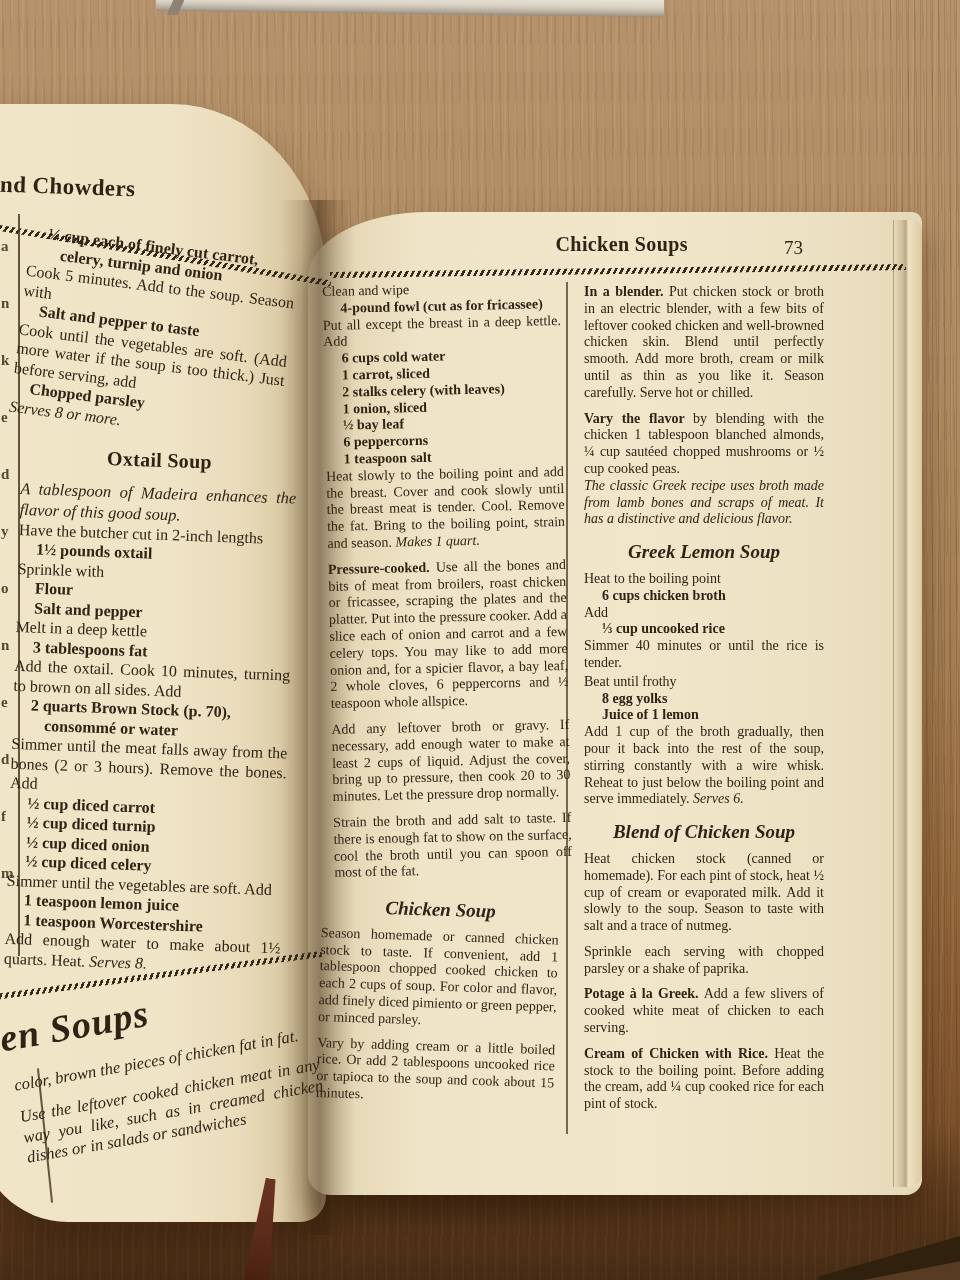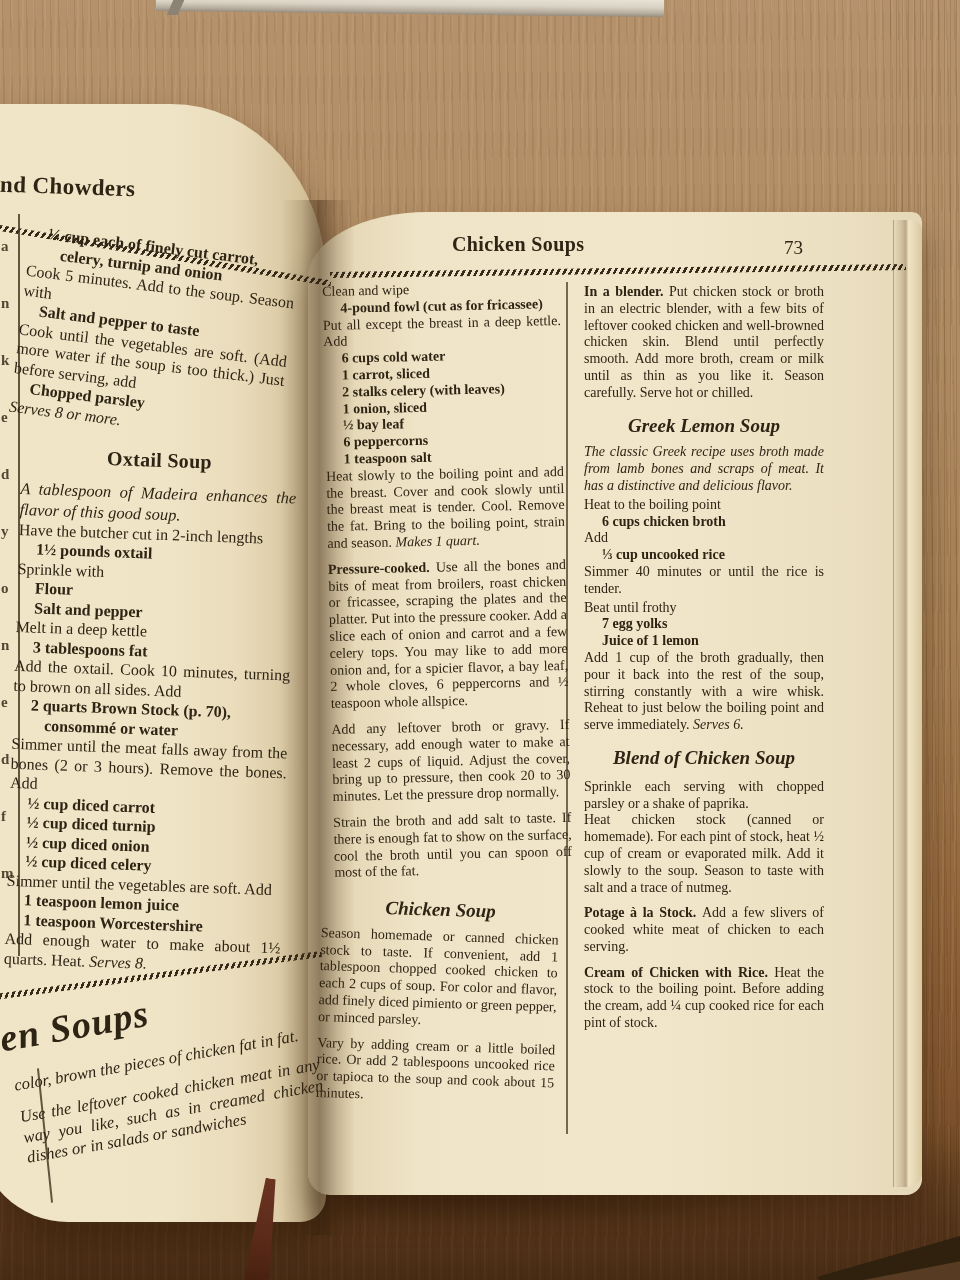--- a/index.html
+++ b/index.html
@@ -47,21 +47,21 @@
   .braid-lp-bottom{left:-6px;top:994px;width:330px;transform:rotate(-7.5deg);}
   .braid-rp{left:330px;top:272px;width:576px;transform:rotate(-.8deg);}
   .vrule{position:absolute;background:#4a3c26;opacity:.85;}
   .vrule-lp{left:18px;top:214px;width:2px;height:742px;}
   .vrule-lp2{left:44px;top:1068px;width:2px;height:135px;transform:rotate(-6deg);}
   .vrule-rp{left:566px;top:282px;width:1.5px;height:852px;opacity:.75;}
 
   
   .ink{color:#2e2414;}
   .lp-head{position:absolute;left:0px;top:174px;font-size:23px;font-weight:700;transform:rotate(2deg);letter-spacing:.4px;}
-  .rp-head{position:absolute;left:452px;top:233px;width:236px;text-align:left;font-size:20px;font-weight:700;letter-spacing:.4px;}
+  .rp-head{position:absolute;left:452px;top:233px;width:236px;text-align:right;font-size:20px;font-weight:700;letter-spacing:.4px;}
   .page-num{position:absolute;left:784px;top:237px;font-size:19px;font-weight:400;}
 
   .edge-col{position:absolute;left:1px;top:238px;width:14px;}
   .edge-col span{display:block;height:57px;font-size:15px;font-weight:700;color:rgba(45,35,18,.82);}
 
   .lp-flow{position:absolute;left:22px;top:222px;width:288px;font-size:16px;line-height:1.22;}
   .lp-sec-top{width:270px;margin-left:10px;transform:rotate(7deg);transform-origin:left top;}
   .lp-sec-ox{width:276px;margin-top:26px;transform:rotate(2deg);transform-origin:left top;}
   .lp-sec-bottom{width:304px;margin-left:-20px;margin-top:46px;transform:rotate(-10deg);transform-origin:left top;}
 
@@ -193,35 +193,36 @@
         </div>
       <div class="rp-sec-b" id="rp-left-b">
           <div class="blk h-italic">Chicken Soup</div>
           <div class="blk plain">Season homemade or canned chicken stock to taste. If convenient, add 1 tablespoon chopped cooked chicken to each 2 cups of soup. For color and flavor, add finely diced pimiento or green pepper, or minced parsley.</div>
           <div class="blk para">Vary by adding cream or a little boiled rice. Or add 2 tablespoons uncooked rice or tapioca to the soup and cook about 15 minutes.</div>
         </div>
     </div>
     <div class="rp-right">
       <div id="rp-right-col" class="ink">
           <div class="blk plain"><span class="lead">In a blender. </span>Put chicken stock or broth in an electric blender, with a few bits of leftover cooked chicken and well-browned chicken skin. Blend until perfectly smooth. Add more broth, cream or milk until as thin as you like it. Season carefully. Serve hot or chilled.</div>
+          <div class="blk para"><span class="lead">Vary the flavor </span>by blending with the chicken 1 tablespoon blanched almonds, ¼ cup sautéed chopped mushrooms or ½ cup cooked peas.</div>
+          <div class="blk note">The classic Greek recipe uses broth made from lamb bones and scraps of meat. It has a distinctive and delicious flavor.</div>
           <div class="blk h-italic">Greek Lemon Soup</div>
-          <div class="blk note">The classic Greek recipe uses broth made from lamb bones and scraps of meat. It has a distinctive and delicious flavor.</div>
           <div class="blk plain gap">Heat to the boiling point</div>
           <div class="blk ing">6 cups chicken broth</div>
           <div class="blk plain">Add</div>
           <div class="blk ing">⅓ cup uncooked rice</div>
           <div class="blk plain">Simmer 40 minutes or until the rice is tender.</div>
           <div class="blk plain gap">Beat until frothy</div>
-          <div class="blk ing">7 egg yolks</div>
+          <div class="blk ing">8 egg yolks</div>
           <div class="blk ing">Juice of 1 lemon</div>
           <div class="blk plain">Add 1 cup of the broth gradually, then pour it back into the rest of the soup, stirring constantly with a wire whisk. Reheat to just below the boiling point and serve immediately.<span class="tail"> Serves 6.</span></div>
           <div class="blk h-italic">Blend of Chicken Soup</div>
+          <div class="blk plain">Heat chicken stock (canned or homemade). For each pint of stock, heat ½ cup of cream or evaporated milk. Add it slowly to the soup. Season to taste with salt and a trace of nutmeg.</div>
           <div class="blk para">Sprinkle each serving with chopped parsley or a shake of paprika.</div>
-          <div class="blk plain">Heat chicken stock (canned or homemade). For each pint of stock, heat ½ cup of cream or evaporated milk. Add it slowly to the soup. Season to taste with salt and a trace of nutmeg.</div>
-          <div class="blk para"><span class="lead">Potage à la Stock. </span>Add a few slivers of cooked white meat of chicken to each serving.</div>
+          <div class="blk para"><span class="lead">Potage à la Greek. </span>Add a few slivers of cooked white meat of chicken to each serving.</div>
           <div class="blk para"><span class="lead">Cream of Chicken with Rice. </span>Heat the stock to the boiling point. Before adding the cream, add ¼ cup cooked rice for each pint of stock.</div>
         </div>
     </div>
 
     <div class="gutter-shadow"></div>
   </div>
 
   <div class="ribbon"></div>
   <div class="slat1"></div>
   <div class="slat2"></div>

